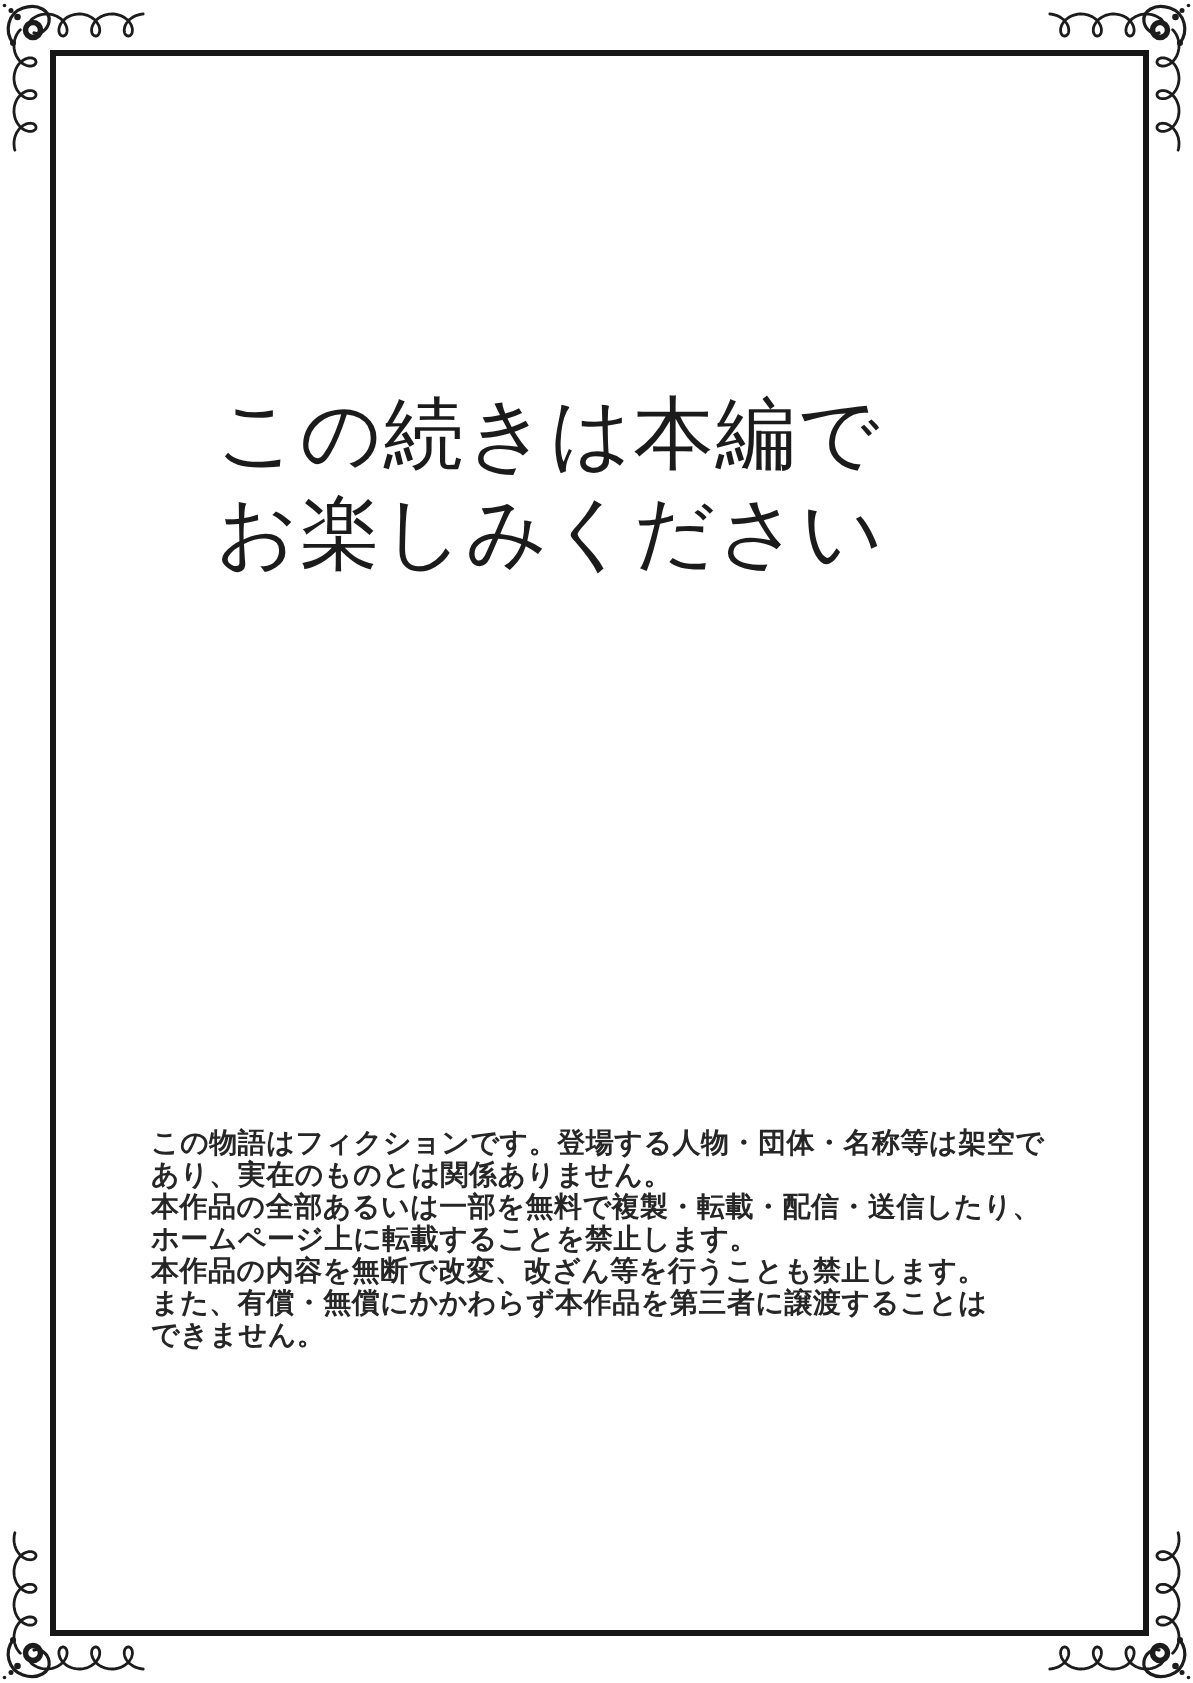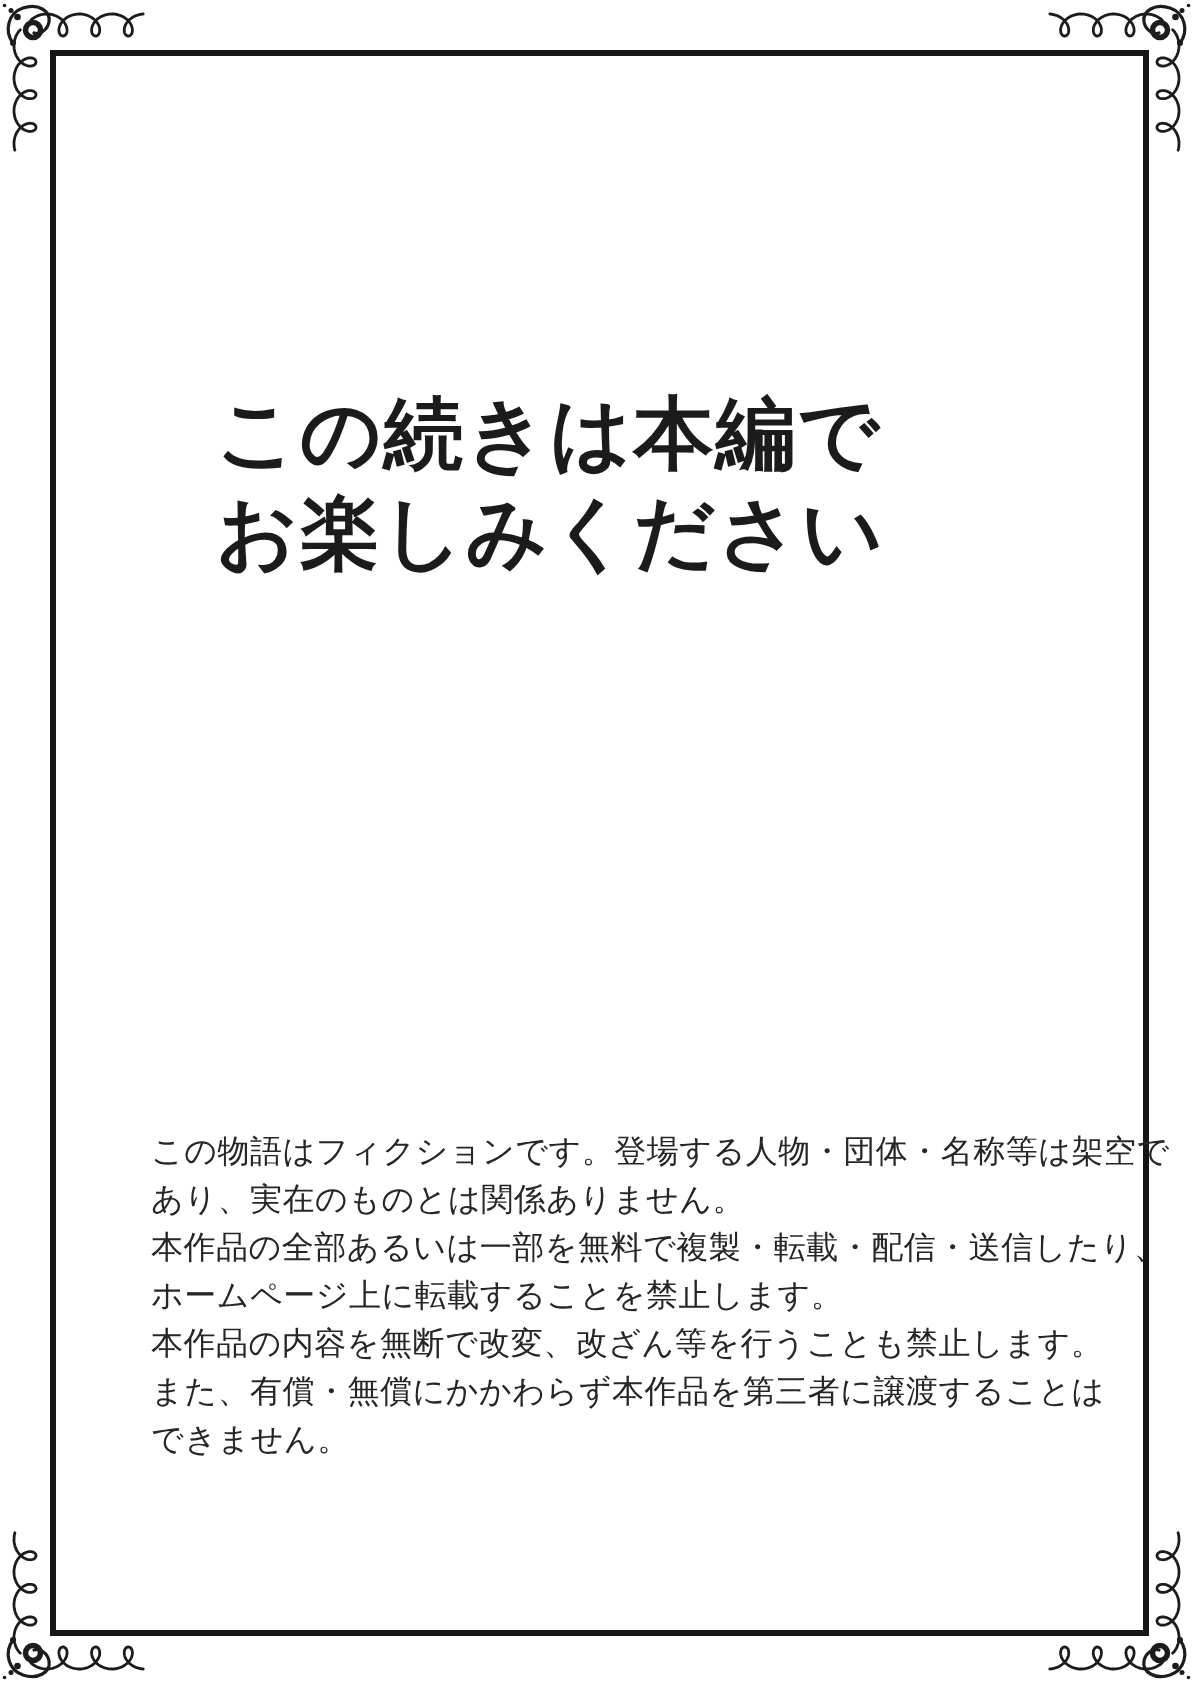--- a/index.html
+++ b/index.html
@@ -20,32 +20,32 @@
   }
   .corner{position:absolute;pointer-events:none;}
   .corner.tl{left:0;top:0;}
   .corner.tr{right:0;top:0;transform:scaleX(-1);}
   .corner.bl{left:0;bottom:0;transform:scaleY(-1);}
   .corner.br{right:0;bottom:0;transform:scale(-1,-1);}
   .title-block{
     position:absolute;
     left:216px;top:384px;
     font-size:80px;
-    font-weight:700;
+    font-weight:400;
     line-height:99px;
     letter-spacing:2px;
     color:#1b1b1b;
     white-space:pre;
   }
   .disclaimer-block{
     position:absolute;
     left:151px;top:1127px;
-    font-size:32px;
-    font-weight:400;
-    line-height:48px;
+    font-size:28px;
+    font-weight:700;
+    line-height:32px;
     letter-spacing:0.5px;
     color:#262626;
     white-space:pre;
   }
 </style>
 </head>
 <body>
 
 <svg width="0" height="0" style="position:absolute" aria-hidden="true">
   <defs>

